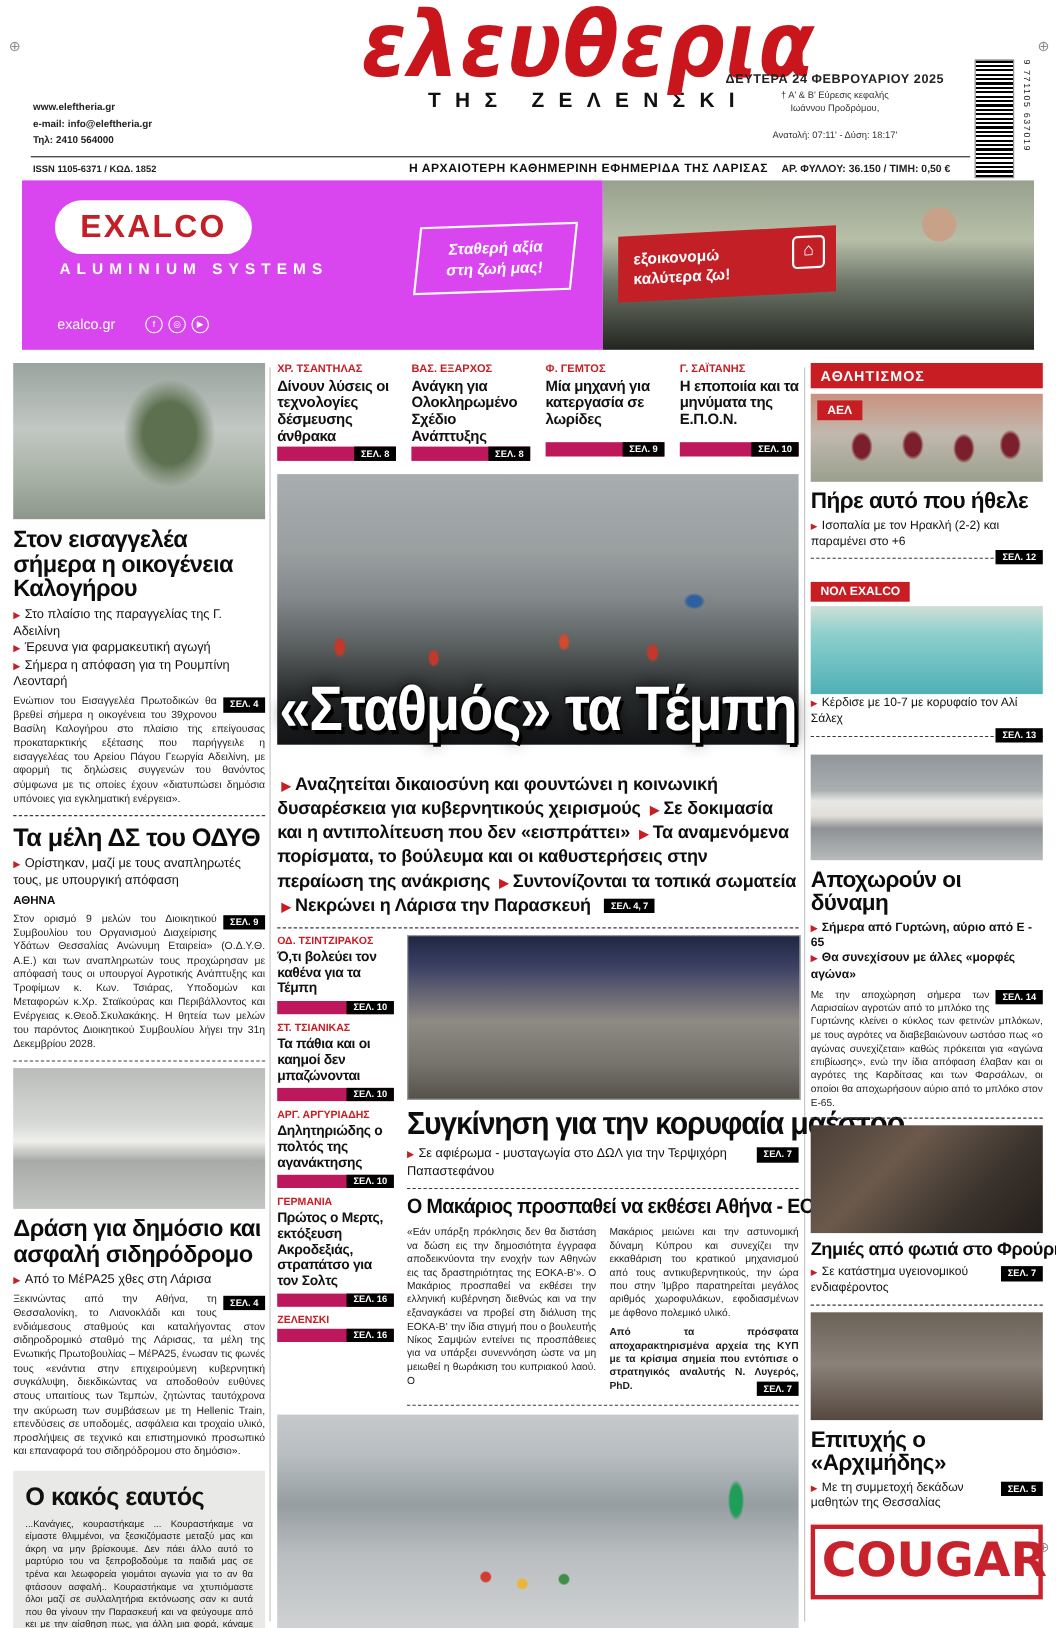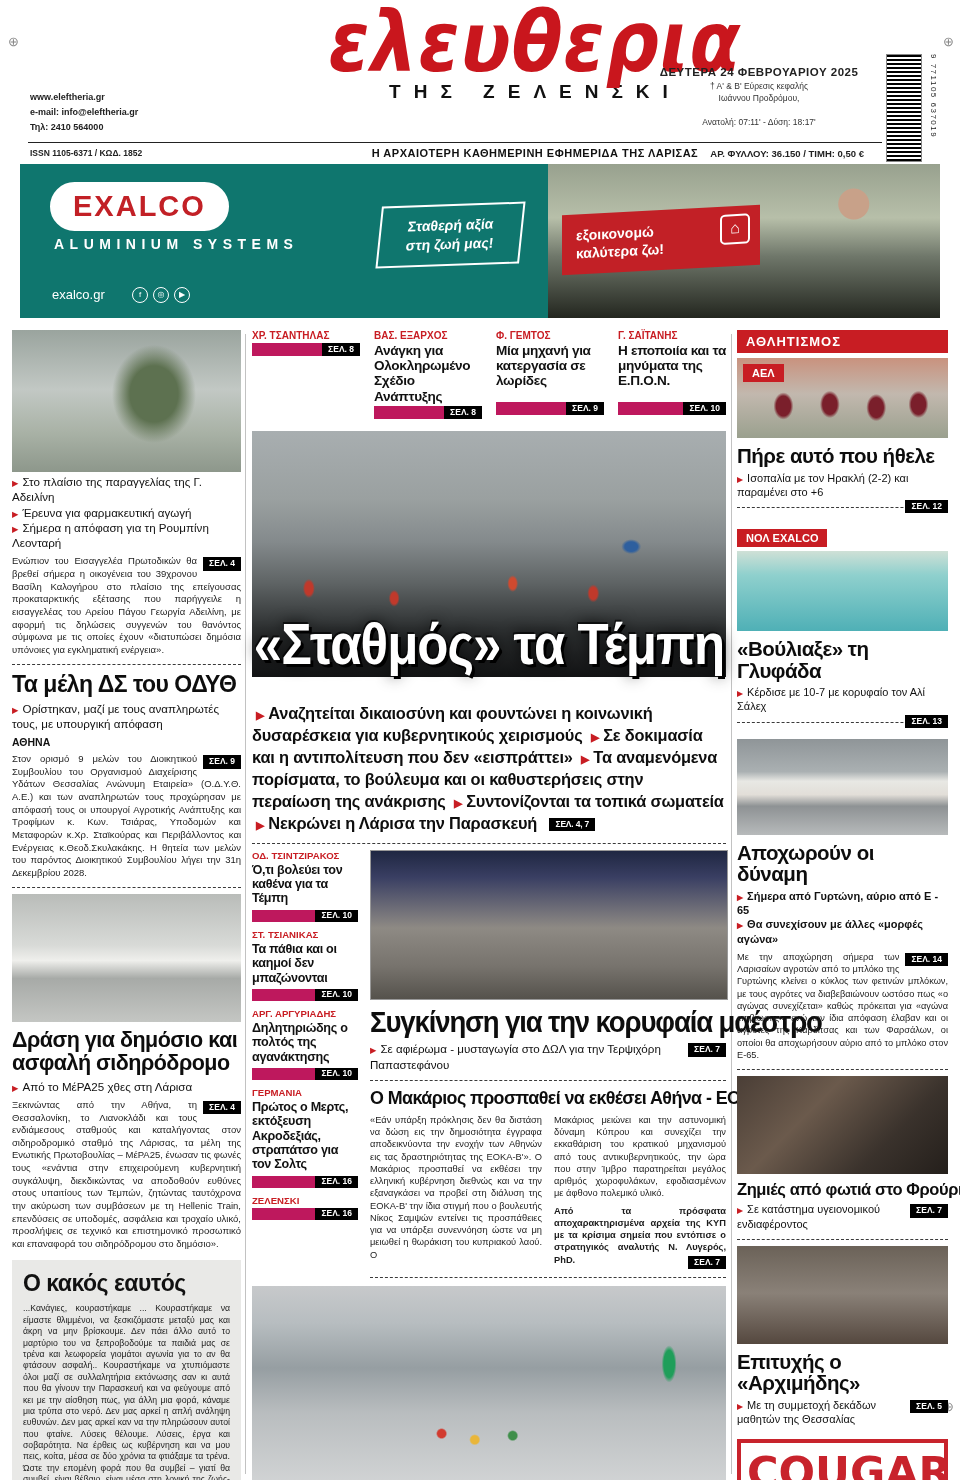--- a/index.html
+++ b/index.html
@@ -19,21 +19,21 @@
   .mh-rule{position:absolute;left:28px;right:78px;top:142px;border-top:1.3px solid #222;}
   .mh-issn{position:absolute;left:30px;top:148px;font-size:8.5px;font-weight:bold;color:#222;}
   .mh-tag{position:absolute;left:300px;top:147px;width:470px;text-align:center;font-size:11px;font-weight:bold;color:#111;letter-spacing:.5px;}
   .mh-issue{position:absolute;right:96px;top:148px;font-size:9.5px;font-weight:bold;color:#222;}
   .barcode{position:absolute;right:38px;top:54px;width:34px;height:106px;
            background:repeating-linear-gradient(180deg,#000 0 2px,#fff 2px 4px);border:1px solid #888;}
   .barcode-num{position:absolute;right:22px;top:54px;height:110px;font-size:8px;color:#222;
                writing-mode:vertical-rl;letter-spacing:1.5px;}
   
   .exad{position:absolute;left:20px;top:164px;right:20px;height:154px;display:flex;}
-  .exad-red{width:56%;background:#0f766e;position:relative;padding-left:30px;}
+  .exad-red{width:56%;background:#d946ef;position:relative;padding-left:30px;}
   .exad-photo{width:44%;position:relative;
       background:radial-gradient(circle at 78% 26%,#c8a189 0 15px,rgba(0,0,0,0) 16px),
                  linear-gradient(180deg,#98a18e 0%,#b7bfa9 35%,#6f776a 60%,#23261f 100%);}
   .expill{position:absolute;left:30px;top:18px;background:#fff;border-radius:30px;padding:5px 20px;
           font-size:29px;font-weight:900;color:#c22026;letter-spacing:2px;border:3px solid #fff;}
   .exsub{position:absolute;left:34px;top:72px;color:#fff;font-size:14px;letter-spacing:5.5px;font-weight:bold;}
   .exsite{position:absolute;left:32px;bottom:16px;color:#fff;font-size:13px;}
   .exsoc{position:absolute;left:112px;bottom:15px;display:flex;gap:5px;}
   .soc{width:14px;height:14px;border:1px solid #fff;border-radius:50%;color:#fff;font-size:8px;line-height:13px;text-align:center;}
   .exslogan1{position:absolute;right:26px;top:40px;border:2px solid #fff;transform:skewX(-8deg) rotate(-2deg);
@@ -189,20 +189,21 @@
         <span class="enicon">⌂</span>
       </div>
     </div>
   </div>
 
   <div class="vline" style="left:245px;"></div>
   <div class="vline" style="left:731px;"></div>
 
   <div class="colL">
     <div class="photo ph-court"></div>
+    <div class="hl hL">Στον εισαγγελέα σήμερα η οικογένεια Καλογήρου</div>
     <div class="bul">
       <span class="arr">▶</span><span>Στο πλαίσιο της παραγγελίας της Γ. Αδειλίνη</span><br>
       <span class="arr">▶</span><span>Έρευνα για φαρμακευτική αγωγή</span>
       <span class="arr">▶</span><span>Σήμερα η απόφαση για τη Ρουμπίνη Λεονταρή</span>
     </div>
     <div class="bodytx">
       <span class="pg pgf">ΣΕΛ. 4</span>
       <span>Ενώπιον του Εισαγγελέα Πρωτοδικών θα βρεθεί σήμερα η οικογένεια του 39χρονου Βασίλη Καλογήρου στο πλαίσιο της επείγουσας προκαταρκτικής εξέτασης που παρήγγειλε η εισαγγελέας του Αρείου Πάγου Γεωργία Αδειλίνη, με αφορμή τις δηλώσεις συγγενών του θανόντος σύμφωνα με τις οποίες έχουν «διατυπώσει δημόσια υπόνοιες για εγκληματική ενέργεια».</span>
     </div>
     <div class="dash"></div>
@@ -232,20 +233,21 @@
       <div class="ttl">Ο κακός εαυτός</div>
       <div class="btx">...Κανάγιες, κουραστήκαμε ... Κουραστήκαμε να είμαστε θλιμμένοι, να ξεσκιζόμαστε μεταξύ μας και άκρη να μην βρίσκουμε. Δεν πάει άλλο αυτό το μαρτύριο του να ξεπροβοδούμε τα παιδιά μας σε τρένα και λεωφορεία γιομάτοι αγωνία για το αν θα φτάσουν ασφαλή.. Κουραστήκαμε να χτυπιόμαστε όλοι μαζί σε συλλαλητήρια εκτόνωσης σαν κι αυτά που θα γίνουν την Παρασκευή και να φεύγουμε από κει με την αίσθηση πως, για άλλη μια φορά, κάναμε μια τρύπα στο νερό. Δεν μας αρκεί η απλή ανάληψη ευθυνών. Δεν μας αρκεί καν να την πληρώσουν αυτοί που φταίνε. Λύσεις θέλουμε. Λύσεις, έργα και σοβαρότητα. Να έρθεις ως κυβέρνηση και να μου πεις, κοίτα, μέσα σε δύο χρόνια τα φτιάξαμε τα τρένα. Ώστε την επομένη φορά που θα συμβεί – γιατί θα συμβεί, είναι βέβαιο, είναι μέσα στη λογική της ζωής- την επόμενη λοιπόν φορά, να ξέρω πως δεν τη φάγαμε τσάμπα και βερεσέ. Πως έφταιγε μια κακή μοίρα, μια κακή στιγμή κι όχι η ανικανότητα και η αδιαφορία χρόνων και χρόνων... Και να μαλακώσει η ψυχή μου.</div>
 
     </div>
   </div>
 
   <div class="colC">
     <div class="trow">
       <div class="tz">
         <div class="kick">ΧΡ. ΤΣΑΝΤΗΛΑΣ</div>
+        <div class="tt">Δίνουν λύσεις οι τεχνολογίες δέσμευσης άνθρακα</div>
         <div class="tbar">
             <span class="pg">ΣΕΛ. 8</span>
           </div>
       </div>
       <div class="tz">
         <div class="kick">ΒΑΣ. ΕΞΑΡΧΟΣ</div>
         <div class="tt">Ανάγκη για Ολοκληρωμένο Σχέδιο Ανάπτυξης</div>
         <div class="tbar">
             <span class="pg">ΣΕΛ. 8</span>
           </div>
@@ -354,21 +356,20 @@
     <div class="hl hR">Πήρε αυτό που ήθελε</div>
     <div class="bulR">
       <span class="arr">▶</span><span>Ισοπαλία με τον Ηρακλή (2-2) και παραμένει στο +6</span>
     </div>
     <div class="pagerow">
         <span class="pg">ΣΕΛ. 12</span>
       </div>
 
     <span class="lab2">ΝΟΛ EXALCO</span>
     <div class="photo ph-wpolo"></div>
-    <div class="hl hR">«Βούλιαξε» τη Γλυφάδα</div>
     <div class="bulR">
       <span class="arr">▶</span><span>Κέρδισε με 10-7 με κορυφαίο τον Αλί Σάλεχ</span>
     </div>
     <div class="pagerow">
         <span class="pg">ΣΕΛ. 13</span>
       </div>
 
     <div class="photo ph-farm" style="margin-top:8px;"></div>
     <div class="hl hR">Αποχωρούν οι δύναμη</div>
     <div class="bulR" style="font-weight:bold;">

